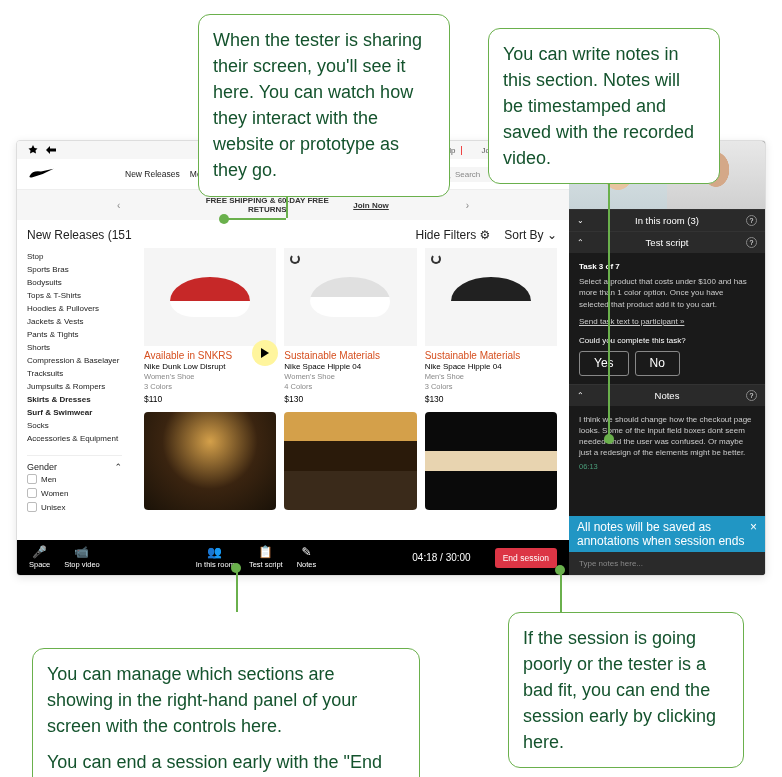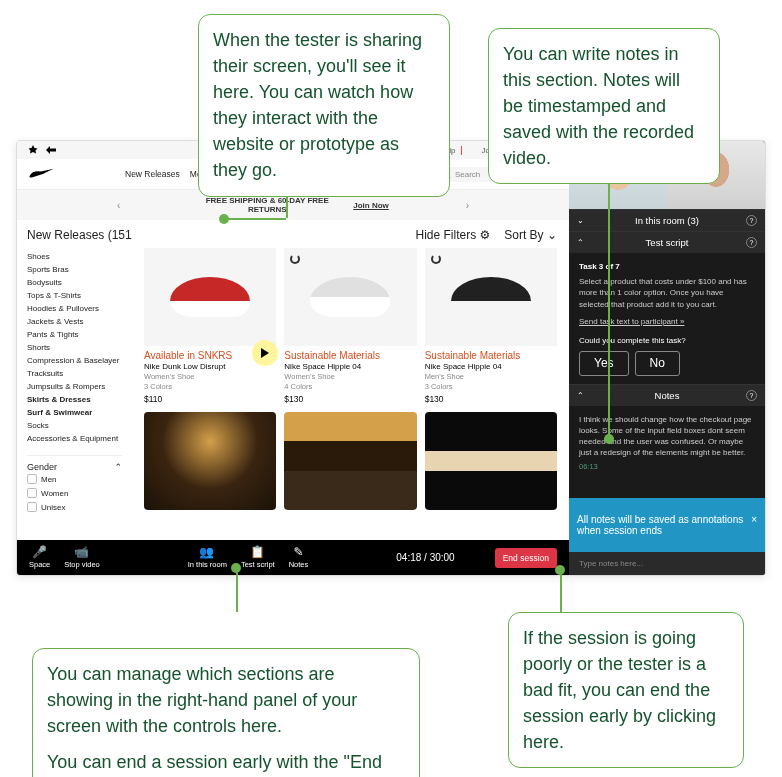--- a/index.html
+++ b/index.html
@@ -59,40 +59,40 @@
 .product .sub { font-size: 7.5px; color: #888; margin-top: 1px; }
 .product .price { font-size: 8.5px; font-weight: 500; margin-top: 3px; }
 .cursor { position: absolute; right: -2px; bottom: -20px; width: 26px; height: 26px; background: #fff59d; border-radius: 50%; display: flex; align-items: center; justify-content: center; }
 .cursor::after { content: ""; width: 0; height: 0; border-left: 8px solid #000; border-top: 5px solid transparent; border-bottom: 5px solid transparent; }
 
 .toolbar { background: #000; color: #fff; display: flex; align-items: center; padding: 6px 12px; gap: 14px; font-size: 7.5px; }
 .tbtn { display: flex; flex-direction: column; align-items: center; gap: 2px; }
 .tbtn .ico { font-size: 12px; line-height: 1; }
 .tbar-center { margin-left: auto; display: flex; gap: 14px; }
 .timer { margin-left: auto; font-size: 10px; }
-.end { background: #dc3545; color: #fff; padding: 5px 8px; border-radius: 3px; font-size: 8.5px; font-weight: 500; margin-left: 26px; }
+.end { background: #dc3545; color: #fff; padding: 5px 8px; border-radius: 3px; font-size: 8.5px; font-weight: 500; margin-left: 10px; }
 
 .cams { display: flex; height: 68px; }
 .cam { flex: 1; position: relative; background: #333; }
 .cam .tag2 { position: absolute; top: 3px; left: 3px; background: rgba(0,0,0,0.6); color: #fff; font-size: 7px; padding: 1px 4px; border-radius: 2px; }
 .face1 { width: 100%; height: 100%; background: radial-gradient(ellipse 30px 36px at 50% 45%, #e8c4a0 0%, #e8c4a0 50%, transparent 52%), linear-gradient(#dde6e8, #c8d4d8); }
 .face2 { width: 100%; height: 100%; background: radial-gradient(ellipse 26px 34px at 50% 42%, #d4a888 0%, #d4a888 50%, transparent 52%), linear-gradient(#e8e8e8, #d0d0d0); }
 
 .panel { border-top: 1px solid #333; }
 .phead { background: #2a2a2a; color: #fff; display: flex; align-items: center; justify-content: center; padding: 5px 8px; font-size: 9.5px; position: relative; font-weight: 500; }
 .phead .chev { position: absolute; left: 8px; font-size: 8px; }
 .phead .q { position: absolute; right: 8px; width: 11px; height: 11px; border: 1px solid #888; border-radius: 50%; font-size: 7px; display: flex; align-items: center; justify-content: center; }
 .pbody { padding: 8px 10px; font-size: 8px; line-height: 1.4; color: #ccc; }
 .pbody .bold { font-weight: bold; color: #fff; margin-bottom: 4px; }
 .pbody .link { text-decoration: underline; margin-top: 6px; display: block; }
 .pbody .qn { color: #fff; margin-top: 8px; font-weight: 500; }
 .btns { display: flex; gap: 6px; margin-top: 5px; }
 .obtn { border: 1px solid #888; color: #fff; padding: 3px 14px; border-radius: 3px; font-size: 12px; }
 .ts { color: #4a9d7a; font-size: 7.5px; margin-top: 3px; }
-.savebar { background: #2196c4; color: #fff; font-size: 10px; padding: 16px 8px; display: flex; justify-content: flex-end; }
+.savebar { background: #2196c4; color: #fff; font-size: 12px; padding: 4px 8px; display: flex; justify-content: flex-end; }
 .typein { background: #2a2a2a; padding: 7px 10px; font-size: 8px; color: #888; }
 </style>
 </head>
 <body>
 
 <div class="callout" style="left:198px; top:14px; width:252px;">
     <p>When the tester is sharing their screen, you'll see it here. You can watch how they interact with the website or prototype as they go.</p>
   </div>
 <div class="callout" style="left:488px; top:28px; width:232px;">
     <p>You can write notes in this section. Notes will be timestamped and saved with the recorded video.</p>
@@ -162,21 +162,21 @@
     <div class="promo">
       <span class="arrow l">‹</span>
       <span style="font-weight:bold; text-align:center; width:140px;">FREE SHIPPING &amp; 60-DAY FREE RETURNS</span>
       <span class="join">Join Now</span>
       <span class="arrow r">›</span>
     </div>
 
     <div class="content">
       <div class="catcol">
         <div class="title">New Releases (1512)</div>
-        <div class="cat">Shoes</div>
+        <div class="cat">Stop</div>
         <div class="cat">Sports Bras</div>
         <div class="cat">Bodysuits</div>
         <div class="cat">Tops &amp; T-Shirts</div>
         <div class="cat">Hoodies &amp; Pullovers</div>
         <div class="cat">Jackets &amp; Vests</div>
         <div class="cat">Pants &amp; Tights</div>
         <div class="cat">Shorts</div>
         <div class="cat">Compression &amp; Baselayer</div>
         <div class="cat">Tracksuits</div>
         <div class="cat">Jumpsuits &amp; Rompers</div>

